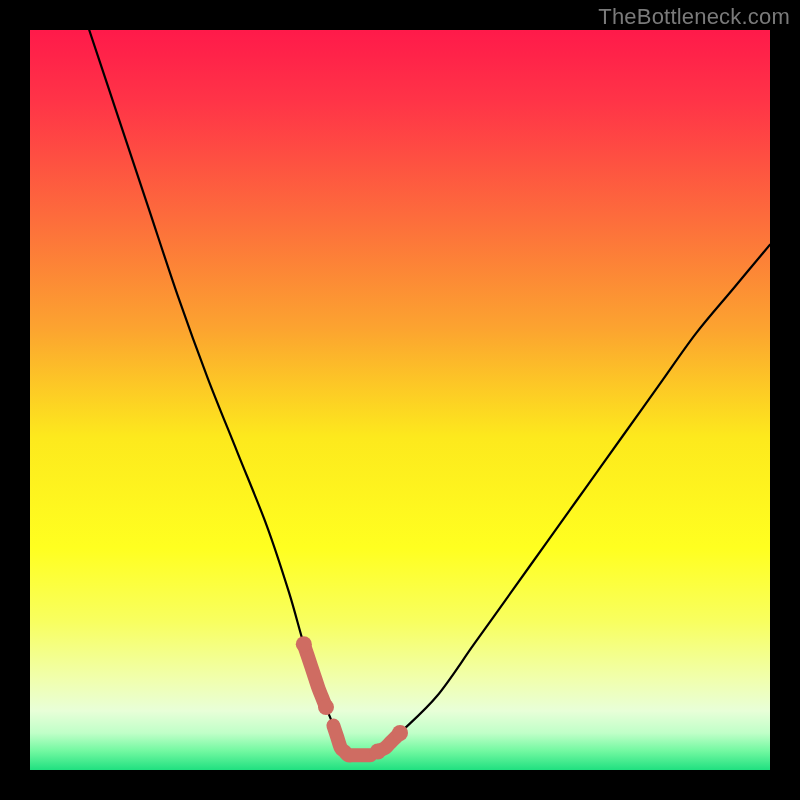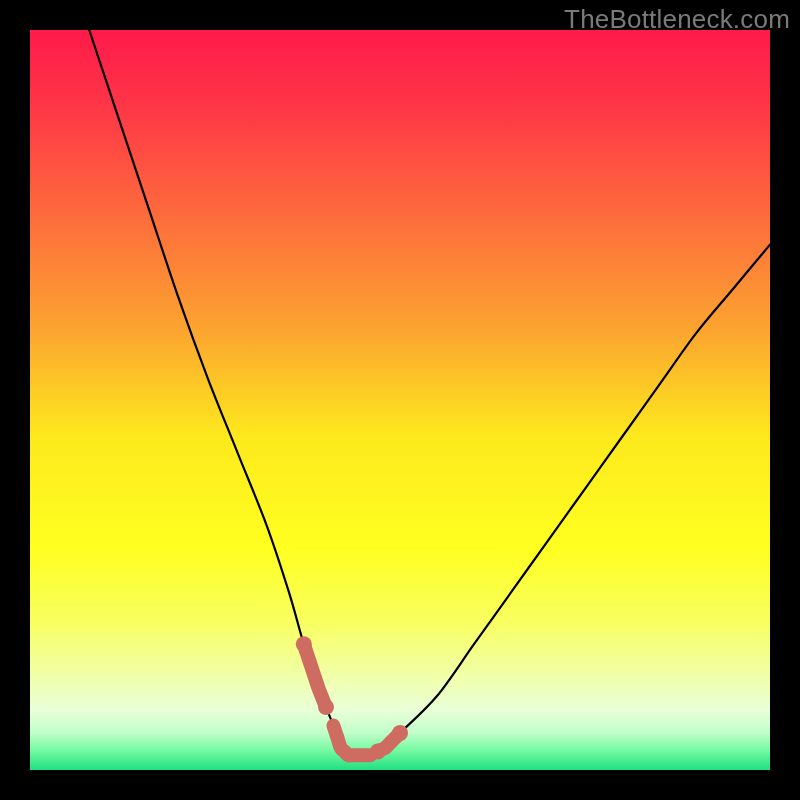--- a/index.html
+++ b/index.html
@@ -40,21 +40,21 @@
     left: 0;
     width: 740px;
     height: 740px;
     overflow: visible;
   }
   .watermark {
     position: absolute;
     top: 4px;
     right: 10px;
     color: #7a7a7a;
-    font-size: 26px;
+    font-size: 22px;
     font-weight: 500;
     letter-spacing: 0.2px;
     user-select: none;
   }
 </style>
 </head>
 <body>
 
 <div class="frame">
 

